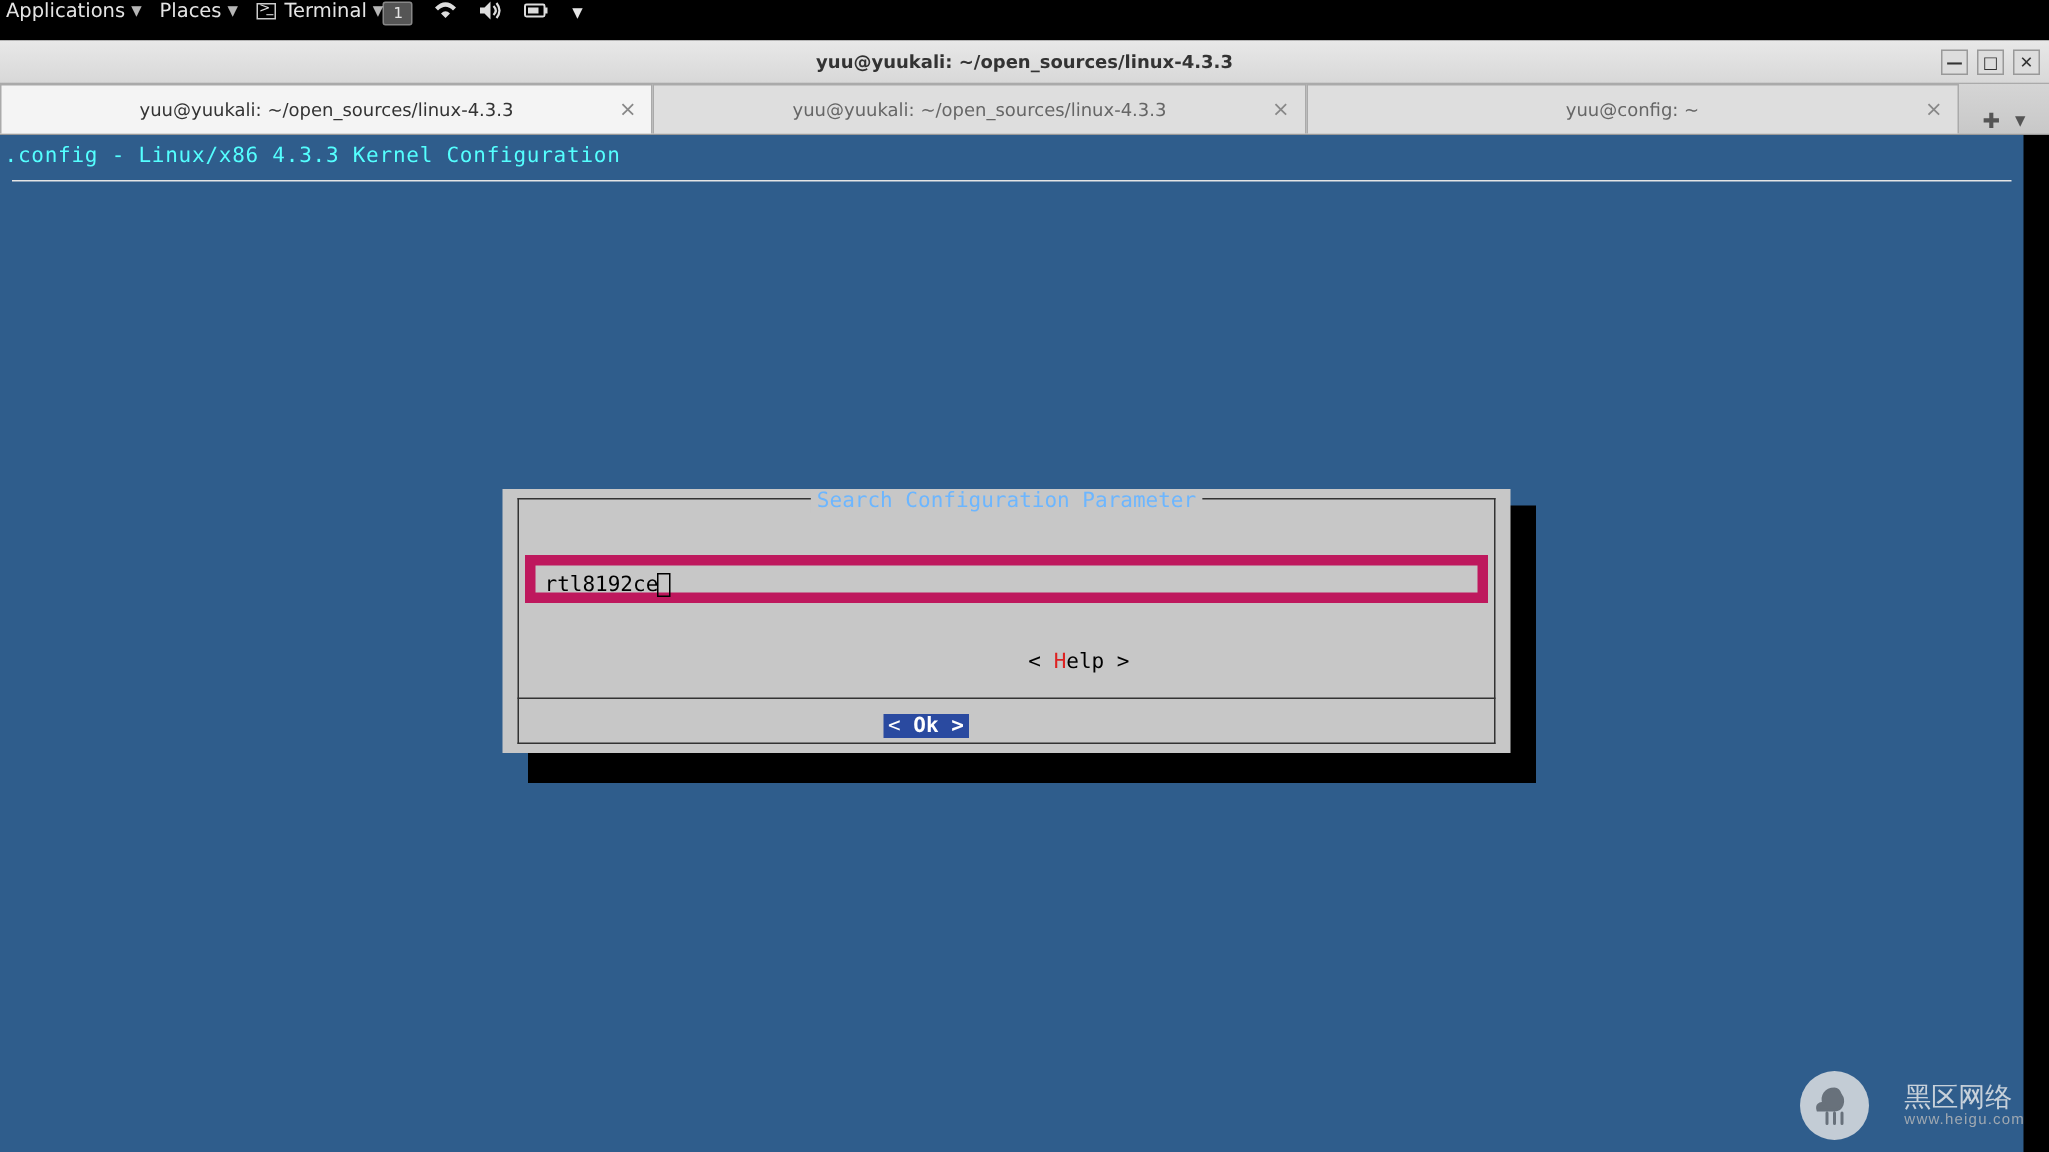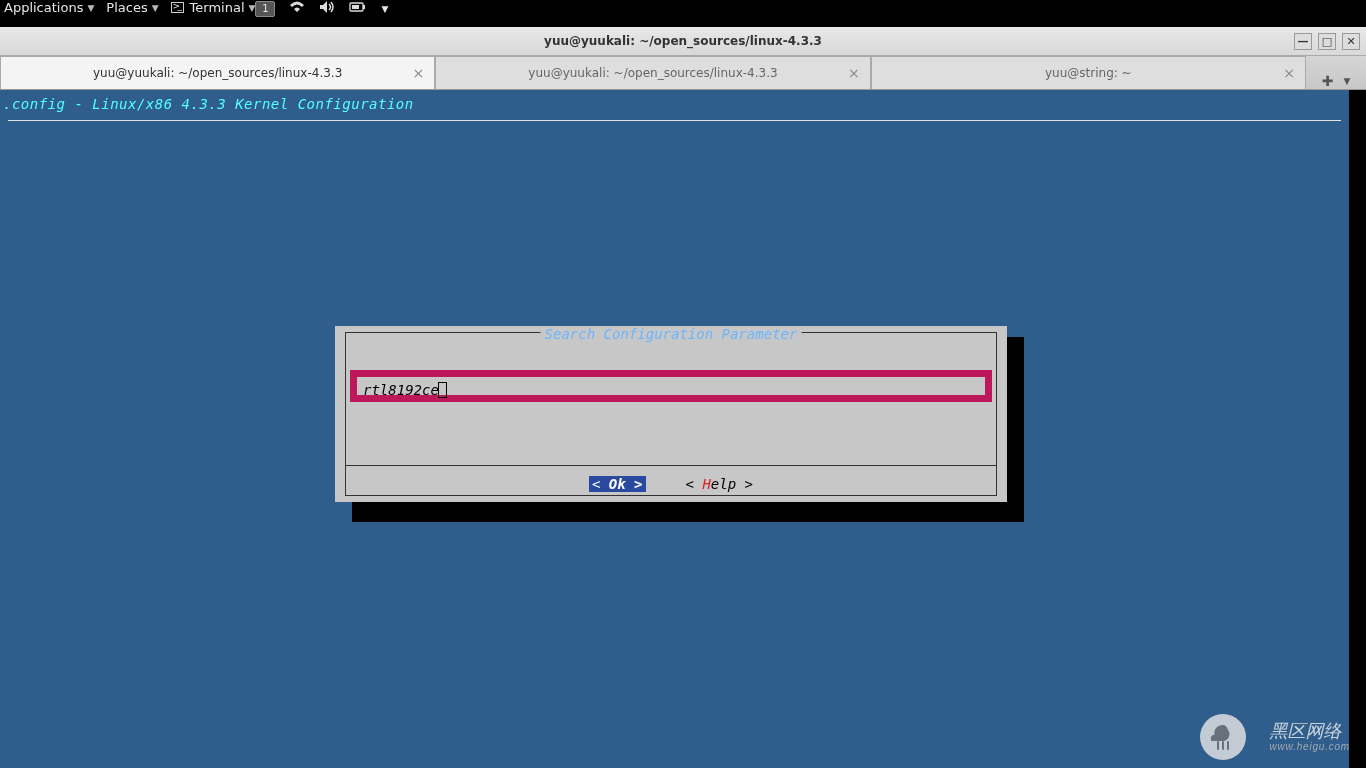--- a/index.html
+++ b/index.html
@@ -25,40 +25,40 @@
   
   
   .term-tabs { width:100%; height:34px; background: linear-gradient(#d5d5d5,#c8c8c8); display:flex; align-items:flex-end; border-bottom:1px solid #999; font-size:12px; }
   .term-tab { height:33px; border:1px solid #aaa; border-bottom:none; background:#dedede; display:flex; align-items:center; justify-content:center; color:#666; position:relative; flex:1; cursor:pointer; }
   .term-tab.active { background:#f4f4f4; color:#333; font-weight:500; }
   .term-tab .tab-close { position:absolute; right:10px; color:#888; font-size:14px; cursor:pointer; }
   .term-tab-add { width:60px; display:flex; align-items:center; justify-content:center; gap:10px; color:#555; }
   .term-tab-add span { cursor:pointer; font-size:14px; }
   
   
-  .terminal { width:100%; height: 678px; background:#2f5d8c; position:relative; font-family:"DejaVu Sans Mono","Liberation Mono",monospace; font-size:14px;font-style:italic; }
+  .terminal { width:100%; height: 678px; background:#2f5d8c; position:relative; font-family:"DejaVu Sans Mono","Liberation Mono",monospace; font-size:14px; }
   .term-side { position:absolute; top:0; right:0; width:17px; height:100%; background:#000; }
   .config-header { position:absolute; left:3px; top:6px; color:#54ffff; letter-spacing:0.5px; }
   .hr-line { position:absolute; left:8px; top:30px; right:25px; height:1px; background:#e5e5e5; }
   
   
   .nc-shadow { position:absolute; left:352px; top:247px; width:672px; height:185px; background:#000; }
   .nc-dialog { position:absolute; left:335px; top:236px; width:672px; height:176px; background:#c7c7c7; }
   .nc-top-border { position:absolute; top:6px; left:10px; right:10px; height:1px; background:#333; }
   .nc-title { position:absolute; top:0; left:50%; transform:translateX(-50%); background:#c7c7c7; padding:0 4px; color:#6cb6ff; font-size:14px; }
   .nc-prompt { position:absolute; top:18px; left:22px; color:#000; font-size:14px; white-space:pre; }
   .nc-input { position:absolute; top:44px; left:15px; width:642px; height:32px; border:7px solid #be185d; background:#c7c7c7; padding:5px 6px; color:#000; font-family:inherit; font-size:14px; }
   .nc-cursor { display:inline-block; width:9px; height:16px; border:1px solid #000; vertical-align:text-bottom; margin-left:-1px; }
   .nc-sep { position:absolute; bottom:36px; left:10px; right:10px; height:1px; background:#333; }
   .nc-bot-border { position:absolute; bottom:6px; left:10px; right:10px; height:1px; background:#333; }
   .nc-left-border { position:absolute; top:6px; bottom:6px; left:10px; width:1px; background:#333; }
   .nc-right-border { position:absolute; top:6px; bottom:6px; right:10px; width:1px; background:#333; }
   .nc-buttons { position:absolute; bottom:10px; left:0; right:0; display:flex; justify-content:center; gap:40px; font-size:14px; }
   .nc-btn { cursor:pointer; font-family:inherit; }
-  .nc-btn.selected { background:#2a4aa0; color:#fff; padding:0 3px; }
+  .nc-btn.selected { background:#2a4aa0; color:#fff; padding:0 3px;margin-top:43px; }
   .nc-btn.selected .hk { color:#fff; }
   .nc-btn .hk { color:#d22; }
   .nc-btn .bold { font-weight:bold; }
   
   
   .watermark { position:absolute; right:16px; bottom:8px; display:flex; align-items:center; gap:24px; opacity:0.8; }
   .wm-logo { width:46px; height:46px; border-radius:50%; background:#e8e8e8; display:flex; align-items:center; justify-content:center; color:#555; }
   .wm-logo svg { width:30px; height:30px; }
   .wm-text { color:#eee; font-family:"Microsoft YaHei",sans-serif; font-size:18px; text-align:left; line-height:1.1; }
   .wm-text .sub { font-size:10px; color:#bbb; letter-spacing:0.8px; }
@@ -119,21 +119,21 @@
 <div class="term-tabs">
   <div class="term-tab active">
     <span>yuu@yuukali: ~/open_sources/linux-4.3.3</span>
     <span class="tab-close">×</span>
   </div>
   <div class="term-tab">
     <span>yuu@yuukali: ~/open_sources/linux-4.3.3</span>
     <span class="tab-close">×</span>
   </div>
   <div class="term-tab">
-    <span>yuu@string: ~</span>
+    <span>yuu@config: ~</span>
     <span class="tab-close">×</span>
   </div>
   <div class="term-tab-add">
     <span>✚</span>
     <span style="font-size:9px;">▼</span>
   </div>
 </div>
 
 <div class="terminal">
   <div class="term-side"></div>

